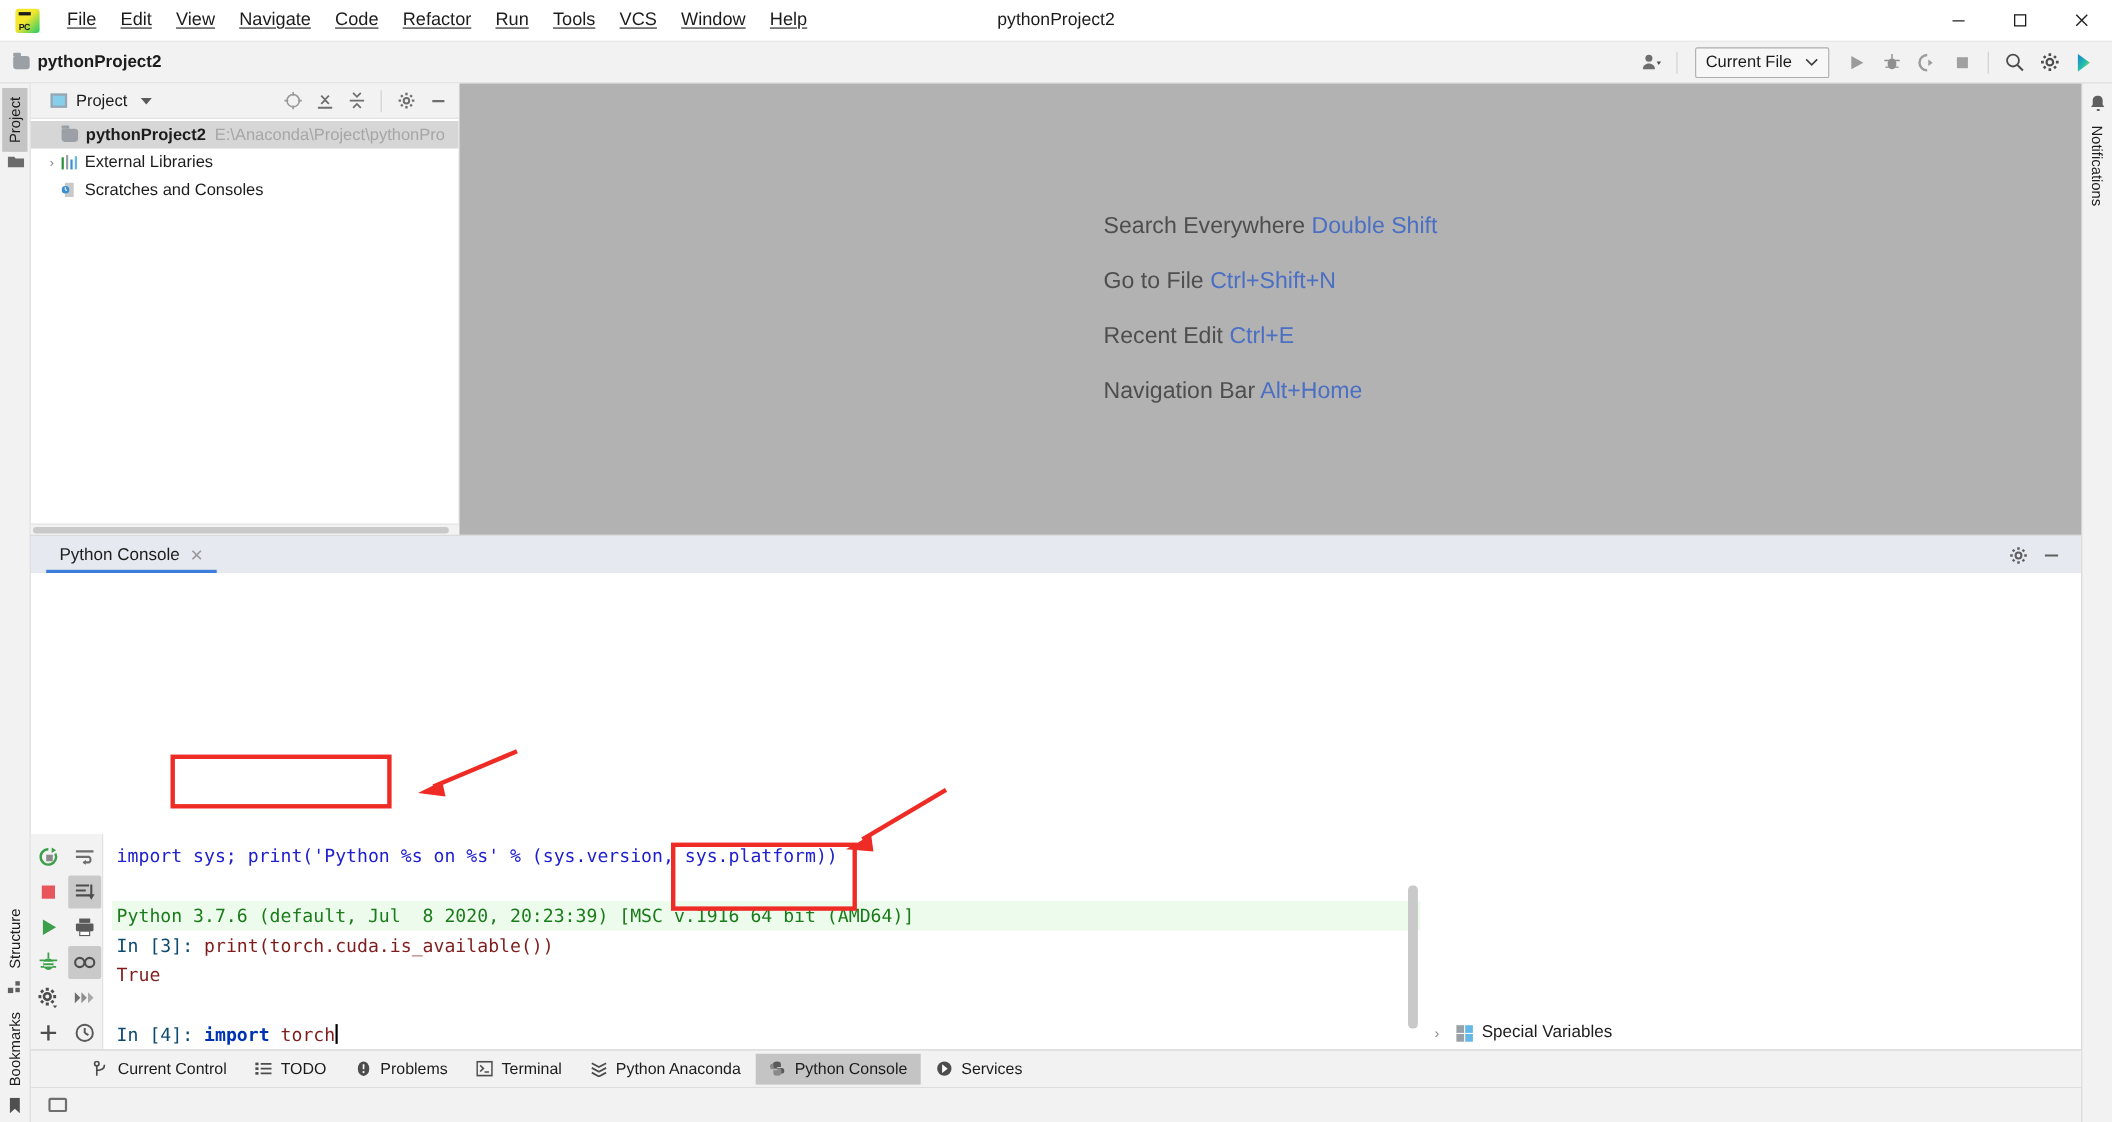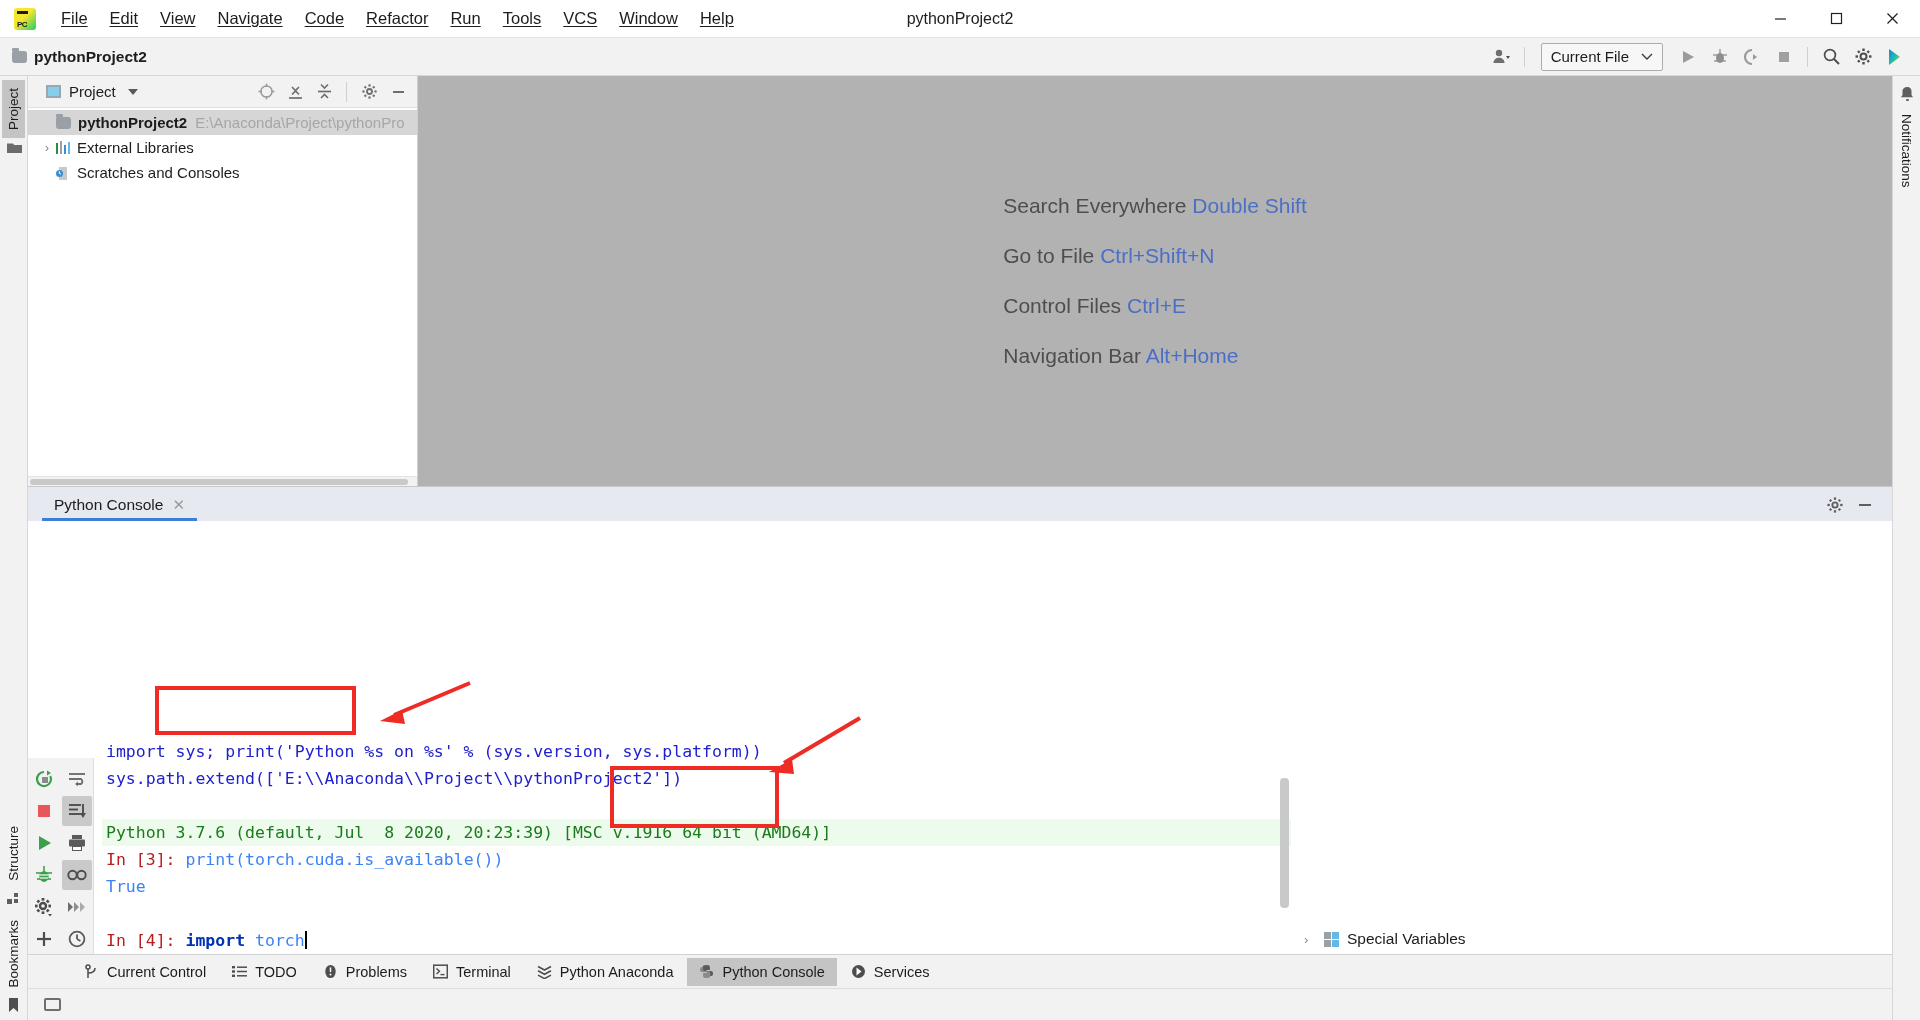--- a/index.html
+++ b/index.html
@@ -157,22 +157,22 @@
   .gbtn.on { background: #c9c9c9; border-radius: 2px; }
 
   .console-text {
     flex: 1 1 auto; position: relative; min-width: 0; overflow: hidden;
     font-family: "DejaVu Sans Mono", monospace; font-size: 16.5px; line-height: 27px;
     padding: 8px 0 0 8px; background: #ffffff;
   }
   .cline { white-space: pre; padding-left: 4px; }
   .c-blue { color: #2020cf; }
   .c-verline { background: #edfbed; color: #1a7b1a; }
-  .c-prompt { color: #b91c1c; margin-top: 48px; }
-  .c-black { color: #3b82f6; }
+  .c-prompt { color: #0c4a6e; margin-top: 48px; }
+  .c-black { color: #7f1d1d; }
   .kw { color: #0033b3; font-weight: bold; }
 
   .cursor-bar { display:inline-block; width:2px; height:18px; background:#000; vertical-align:-3px; }
 
   .console-vscroll {
     position: absolute; right: 2px; top: 48px; width: 9px; height: 130px;
     background: #c9c9c9; border-radius: 4px;
   }
   .console-divider { width: 1px; background: #cfcfcf; flex: none; }
 
@@ -469,21 +469,21 @@
           <div class="hints">
             <div class="hint">
               <span>Search Everywhere</span>
               <span class="key">Double Shift</span>
             </div>
             <div class="hint">
               <span>Go to File</span>
               <span class="key">Ctrl+Shift+N</span>
             </div>
             <div class="hint">
-              <span>Control Files</span>
+              <span>Recent Edit</span>
               <span class="key">Ctrl+E</span>
             </div>
             <div class="hint">
               <span>Navigation Bar</span>
               <span class="key">Alt+Home</span>
             </div>
           </div>
         </div>
       </div>
 
@@ -616,21 +616,20 @@
                   <circle cx="10" cy="10" r="7.4" fill="none" stroke="#5a5a5a" stroke-width="1.8"></circle>
                   <line x1="10" y1="5.5" x2="10" y2="10" stroke="#5a5a5a" stroke-width="1.8"></line>
                   <line x1="10" y1="10" x2="13.4" y2="12" stroke="#5a5a5a" stroke-width="1.8"></line>
                 </svg>
               </div>
             </div>
           </div>
 
           <div class="console-text">
             <div class="cline c-blue">import sys; print('Python %s on %s' % (sys.version, sys.platform))</div>
-            <div class="cline c-blue">sys.path.extend(['E:\\Anaconda\\Project\\pythonProject2'])</div>
             <div class="cline">&nbsp;</div>
             <div class="cline c-verline">Python 3.7.6 (default, Jul  8 2020, 20:23:39) [MSC v.1916 64 bit (AMD64)]</div>
             <div class="cline"><span class="c-prompt">In [3]:</span><span class="c-black"> </span><span class="c-black">print(torch.cuda.is_available())</span></div>
             <div class="cline c-black">True</div>
             <div class="cline">&nbsp;</div>
             <div class="cline"><span class="c-prompt">In [4]:</span><span class="c-black"> </span><span class="kw">import</span><span class="c-black"> torch</span><span class="cursor-bar"></span></div>
 
             <div class="console-vscroll"></div>
           </div>
 

